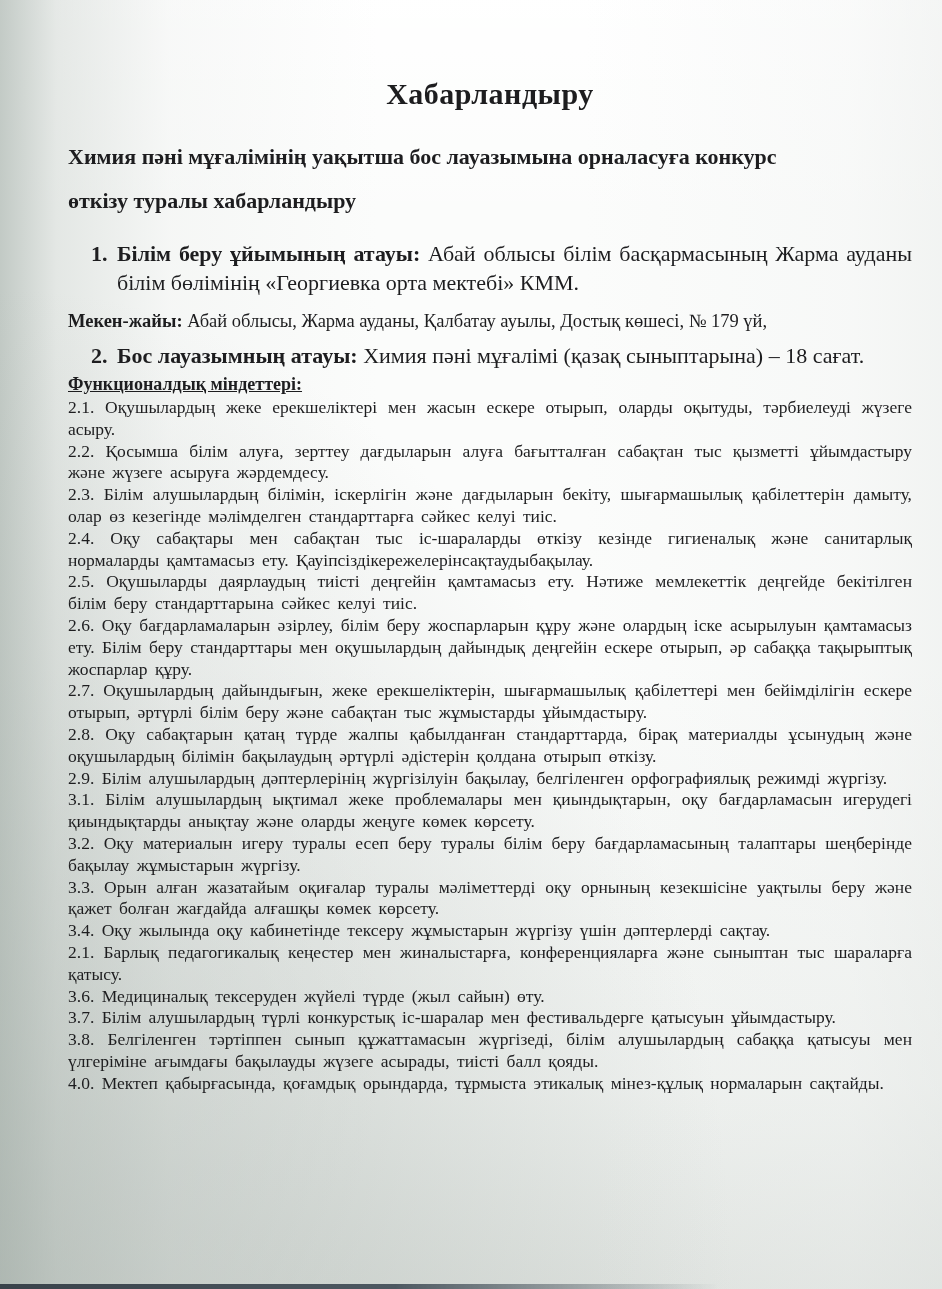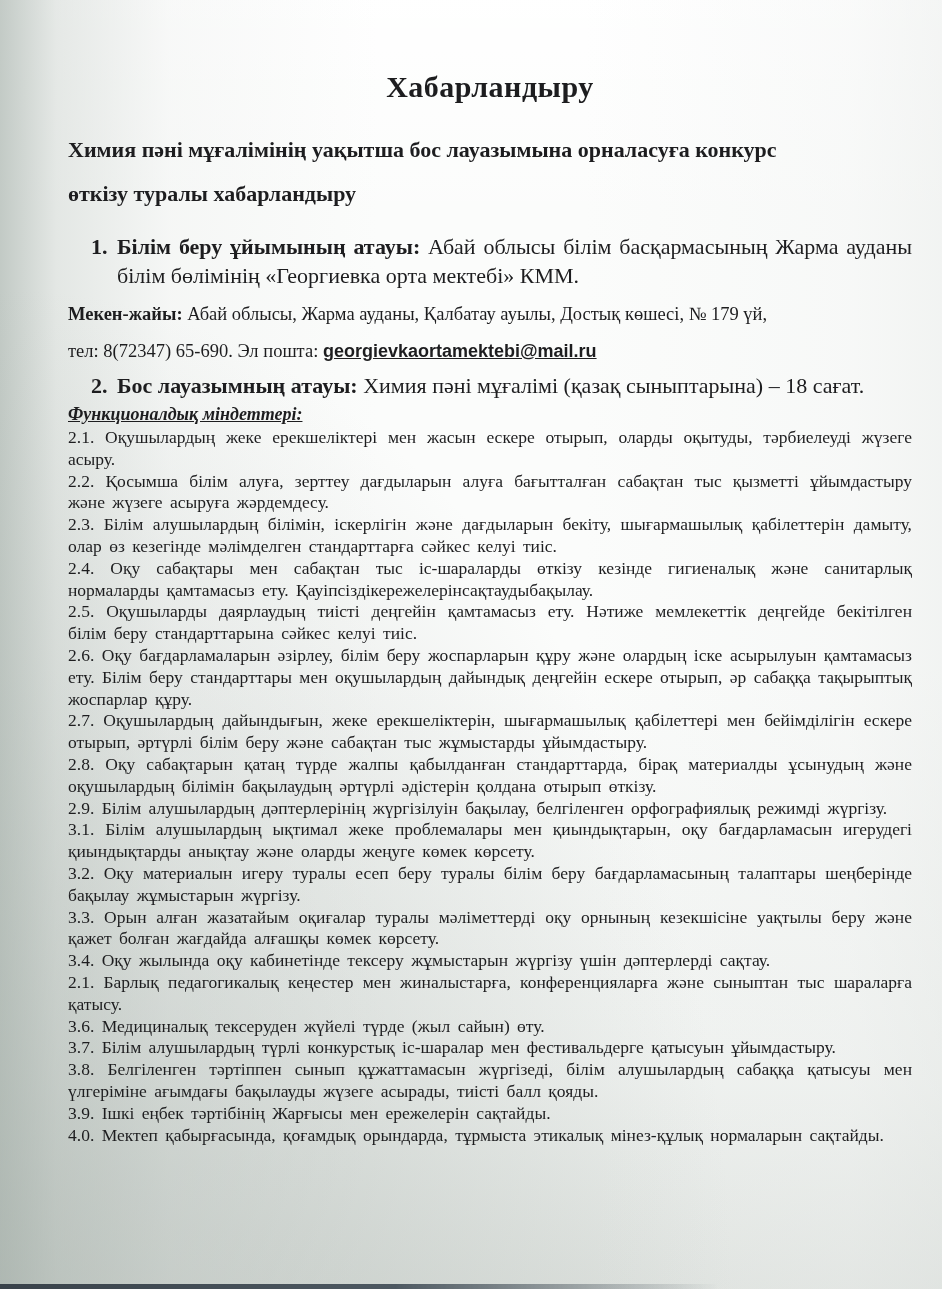--- a/index.html
+++ b/index.html
@@ -16,21 +16,21 @@
       linear-gradient(180deg, rgba(255,255,255,0.95) 0%, rgba(255,255,255,0) 18%, rgba(255,255,255,0) 52%, rgba(219,224,220,0.40) 84%, rgba(203,209,204,0.60) 100%);
   }
   .content{
     position:absolute;
     left:68px; right:30px; top:62px;
   }
   .title{
     font-size:30px;
     font-weight:bold;
     text-align:center;
-    margin:8px;
+    margin:15px;
     letter-spacing:0.5px;
   }
   .subtitle{
     margin-top:24px;
     font-size:22px;
     font-weight:bold;
     text-align:left;
     line-height:44px;
     white-space:pre-line;
   }
@@ -63,21 +63,20 @@
     font-weight:bold;
     text-decoration:underline;
     font-size:18px;
   }
   .item2{margin-top:5px;}
   .duties-heading{
     margin-top:4px;
     font-size:18px;
     font-weight:bold;
     text-decoration:underline;
-    font-style:italic;
   }
   .duties{margin-top:2px;}
   .duty{
     font-size:17.5px;
     line-height:21.8px;
     text-align:justify;
     word-spacing:3px;
   }
   .bottom-shadow{
     position:absolute;
@@ -95,21 +94,20 @@
 
     <h1 class="title">Хабарландыру</h1>
 
     <div class="subtitle">Химия пәні мұғалімінің уақытша бос лауазымына орналасуға конкурс
 өткізу туралы хабарландыру</div>
 
     <p class="list-item"><span class="li-num">1.</span><span class="bold">Білім беру ұйымының атауы:</span><span> Абай  облысы білім басқармасының Жарма ауданы білім бөлімінің «Георгиевка орта мектебі» КММ.</span></p>
 
     <p class="addr"><span class="bold">Мекен-жайы:</span><span> Абай облысы, Жарма ауданы, Қалбатау ауылы, Достық көшесі, № 179 үй,</span></p>
 
-    <p class="tel"><span>тел: 8(72347) 65-690. Эл пошта: </span><span class="email">georgievkaortamektebi@mail.ru</span></p>
 
     <p class="list-item item2"><span class="li-num">2.</span><span class="bold">Бос лауазымның атауы:</span><span> Химия пәні мұғалімі (қазақ сыныптарына) –   18 сағат.</span></p>
 
     <p class="duties-heading">Функционалдық міндеттері:</p>
 
     <div class="duties">
 
     <p class="duty">2.1. Оқушылардың жеке ерекшеліктері мен жасын ескере отырып, оларды оқытуды, тәрбиелеуді жүзеге асыру.</p>
         <p class="duty">2.2. Қосымша білім алуға, зерттеу дағдыларын алуға бағытталған сабақтан тыс қызметті ұйымдастыру және жүзеге асыруға жәрдемдесу.</p>
         <p class="duty">2.3. Білім алушылардың білімін, іскерлігін және дағдыларын бекіту, шығармашылық қабілеттерін дамыту, олар өз кезегінде мәлімделген стандарттарға сәйкес келуі тиіс.</p>
@@ -120,20 +118,19 @@
         <p class="duty">2.8. Оқу сабақтарын қатаң түрде жалпы қабылданған стандарттарда, бірақ материалды ұсынудың және оқушылардың білімін бақылаудың әртүрлі әдістерін қолдана отырып өткізу.</p>
         <p class="duty">2.9. Білім алушылардың дәптерлерінің жүргізілуін бақылау, белгіленген орфографиялық режимді жүргізу.</p>
         <p class="duty">3.1. Білім алушылардың ықтимал жеке проблемалары мен қиындықтарын, оқу бағдарламасын игерудегі қиындықтарды анықтау және оларды жеңуге көмек көрсету.</p>
         <p class="duty">3.2. Оқу материалын игеру туралы есеп беру туралы білім беру бағдарламасының талаптары шеңберінде бақылау жұмыстарын жүргізу.</p>
         <p class="duty">3.3. Орын алған жазатайым оқиғалар туралы мәліметтерді оқу орнының кезекшісіне уақтылы беру және қажет болған жағдайда алғашқы көмек көрсету.</p>
         <p class="duty">3.4. Оқу жылында оқу кабинетінде тексеру жұмыстарын жүргізу  үшін дәптерлерді сақтау.</p>
         <p class="duty">2.1. Барлық педагогикалық кеңестер мен жиналыстарға, конференцияларға және сыныптан тыс шараларға қатысу.</p>
         <p class="duty">3.6. Медициналық тексеруден жүйелі түрде (жыл сайын) өту.</p>
         <p class="duty">3.7. Білім алушылардың түрлі конкурстық іс-шаралар мен фестивальдерге қатысуын ұйымдастыру.</p>
         <p class="duty">3.8. Белгіленген тәртіппен сынып құжаттамасын жүргізеді, білім алушылардың сабаққа қатысуы мен үлгеріміне ағымдағы бақылауды жүзеге асырады, тиісті балл қояды.</p>
-        <p class="duty">3.9. Ішкі еңбек тәртібінің Жарғысы мен ережелерін сақтайды.</p>
         <p class="duty">4.0. Мектеп қабырғасында, қоғамдық орындарда, тұрмыста этикалық мінез-құлық нормаларын сақтайды.</p>
       </div>
 
   </div>
 
   <div class="bottom-shadow"></div>
 </div>
 
 </body></html>

